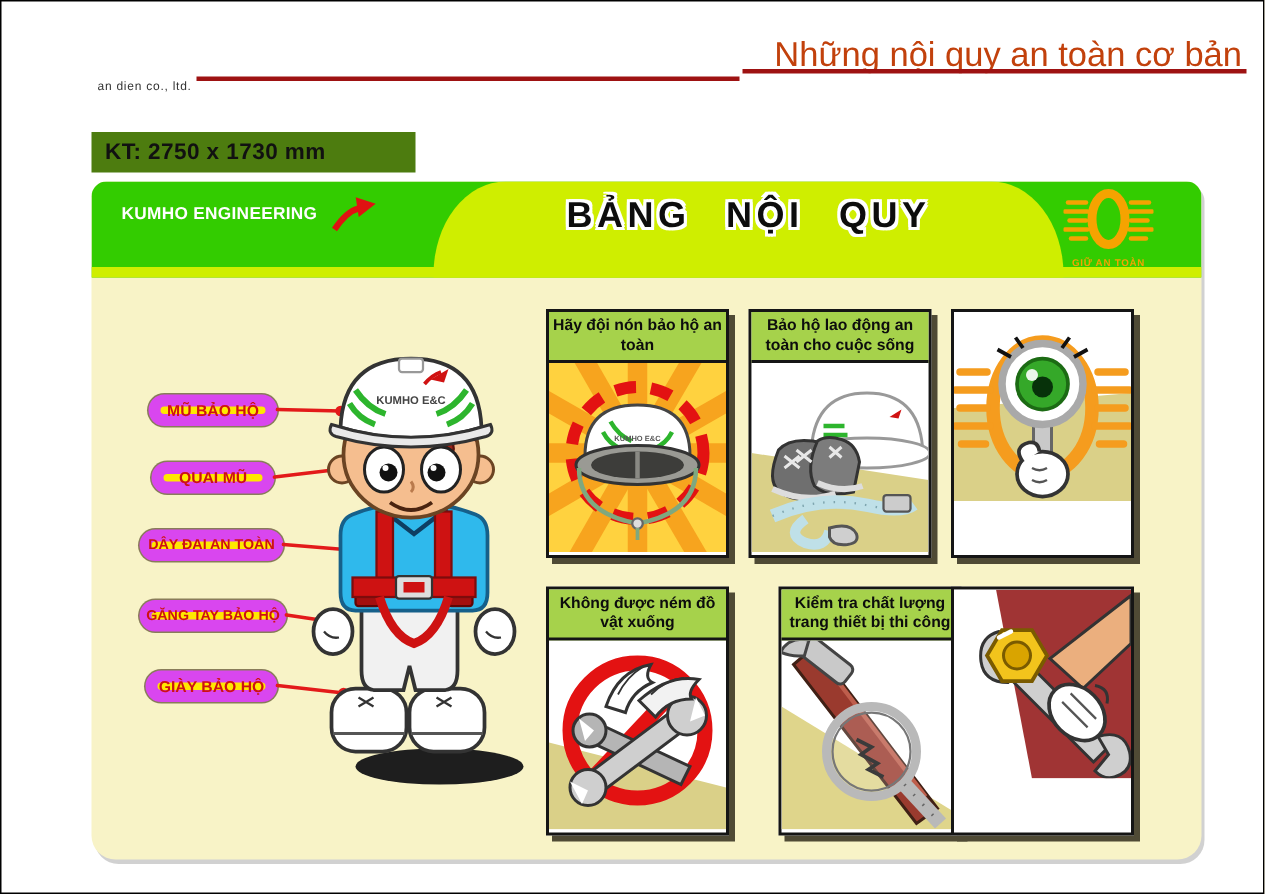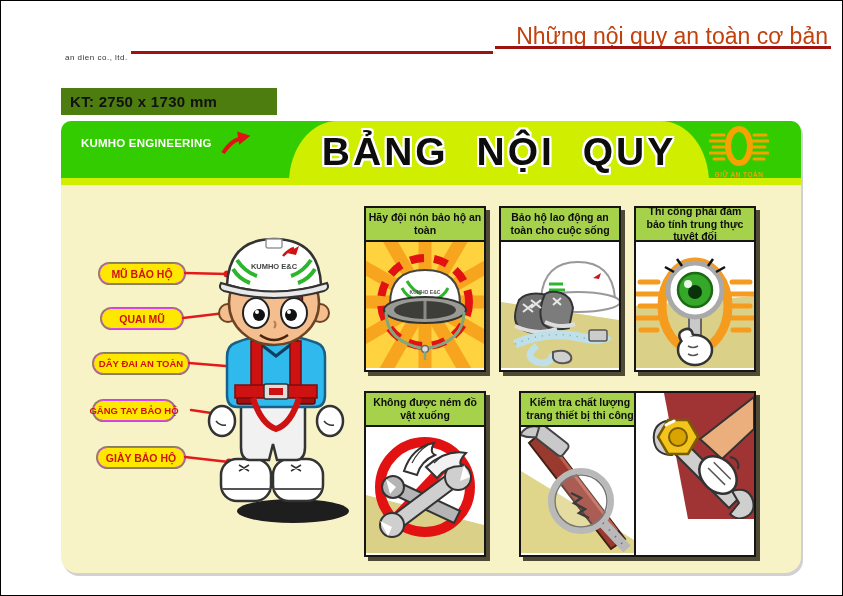--- a/index.html
+++ b/index.html
@@ -23,38 +23,38 @@
 
   
   .board { position:absolute; left:60px; top:120px; width:740px; height:452px;
            background:#F8F3C7; border-radius:10px 10px 16px 16px; overflow:hidden;
            box-shadow:2px 3px 0 rgba(0,0,0,.18); }
   .board-header { position:absolute; left:0; top:0; width:740px; height:64px; background:#33CC00; }
   .board-header .strip { position:absolute; left:0; top:57px; width:740px; height:7px; background:#CFEE00; }
   .cloud { position:absolute; left:228px; top:0; width:420px; height:64px; background:#CFEE00;
            border-radius:48px 48px 0 0 / 62px 62px 0 0; }
   .board-title { position:absolute; left:228px; top:9px; width:420px; text-align:center;
-                 font-size:39px; font-weight:bold; color:#0d0d0d; letter-spacing:3px; word-spacing:14px;
+                 font-size:24px; font-weight:bold; color:#0d0d0d; letter-spacing:3px; word-spacing:14px;
                  text-shadow:-2px -2px 0 #fff,2px -2px 0 #fff,-2px 2px 0 #fff,2px 2px 0 #fff,
                              0 -2px 0 #fff,0 2px 0 #fff,-2px 0 0 #fff,2px 0 0 #fff; }
   .org { position:absolute; left:20px; top:15px; color:#fff; font-weight:bold; font-size:11.5px;
          line-height:1.35; letter-spacing:.2px; }
   .org-arrow { position:absolute; left:160px; top:10px; }
   .safety-logo { position:absolute; left:648px; top:4px; width:60px; text-align:center; }
   .safety-logo .cap { color:#F5A300; font-weight:bold; font-size:6.5px; letter-spacing:.5px; margin-top:-2px; }
 
   
-  .pill { position:absolute; height:21px; background:#FFE800; border:1px solid #d946ef;
+  .pill { position:absolute; height:21px; background:#FFE800; border:8px solid #d946ef;
           border-radius:11px; color:#CE1212; font-weight:bold; font-size:10.5px;
           display:flex; align-items:center; justify-content:center; text-align:center;
           box-shadow:0 0 0 1px rgba(45,25,0,.55); white-space:nowrap; }
   .pill1 { left:38px;  top:142px; width:86px; }
   .pill2 { left:40px;  top:187px; width:82px; }
   .pill3 { left:32px;  top:232px; width:96px; font-size:9.5px; }
-  .pill4 { left:32px;  top:279px; width:82px; font-size:9.5px; }
+  .pill4 { left:32px;  top:279px; width:98px; font-size:9.5px; }
   .pill5 { left:36px;  top:326px; width:88px; }
 
   .connectors { position:absolute; left:0; top:64px; width:310px; height:386px; pointer-events:none; }
   .character  { position:absolute; left:140px; top:108px; }
 
   
   .panel { position:absolute; width:122px; height:166px; background:#fff;
            border:2px solid #151515; box-shadow:4px 4px 0 #4F4A35; }
   .panel-title { height:34px; background:#A6D24B; border-bottom:2px solid #151515;
                  display:flex; align-items:center; justify-content:center; text-align:center;
@@ -231,21 +231,20 @@
           <path d="M14 102 q32 -14 64 -7 q22 5 30 -1" fill="none" stroke="#BFE0E8" stroke-width="9"></path>
           <path d="M14 102 q32 -14 64 -7 q22 5 30 -1" fill="none" stroke="#7FA6B0" stroke-width="1.5" stroke-dasharray="1 6"></path>
           <rect x="88" y="88" width="18" height="11" rx="2" fill="#CCCCCC" stroke="#555" stroke-width="1.5"></rect>
           <path d="M36 104 q-14 10 0 16 q13 4 16 -8" fill="none" stroke="#BFE0E8" stroke-width="7"></path>
           <path d="M52 110 q14 -4 18 4 q2 6 -6 7 q-10 1 -12 -5 z" fill="#CFCFCF" stroke="#555" stroke-width="2"></path>
         </svg>
       </div>
     </div>
 
     <div class="panel pC">
-      <div class="panel-title">Thi công phải đảm bảo tính trung thực tuyệt đối</div>
       <div class="panel-img">
         <svg width="118" height="126" viewBox="0 0 118 126">
           <rect width="118" height="126" fill="#fff"></rect>
           <polygon points="0,64 118,54 118,126 0,126" fill="#DAD088"></polygon>
           <ellipse cx="59" cy="64" rx="33" ry="44" fill="none" stroke="#F59C1E" stroke-width="9"></ellipse>
           <g stroke="#F59C1E" stroke-width="5" stroke-linecap="round">
             <line x1="4" y1="40" x2="22" y2="40"></line>
               <line x1="1" y1="52" x2="24" y2="52"></line>
             <line x1="4" y1="64" x2="22" y2="64"></line>
               <line x1="1" y1="76" x2="24" y2="76"></line>

